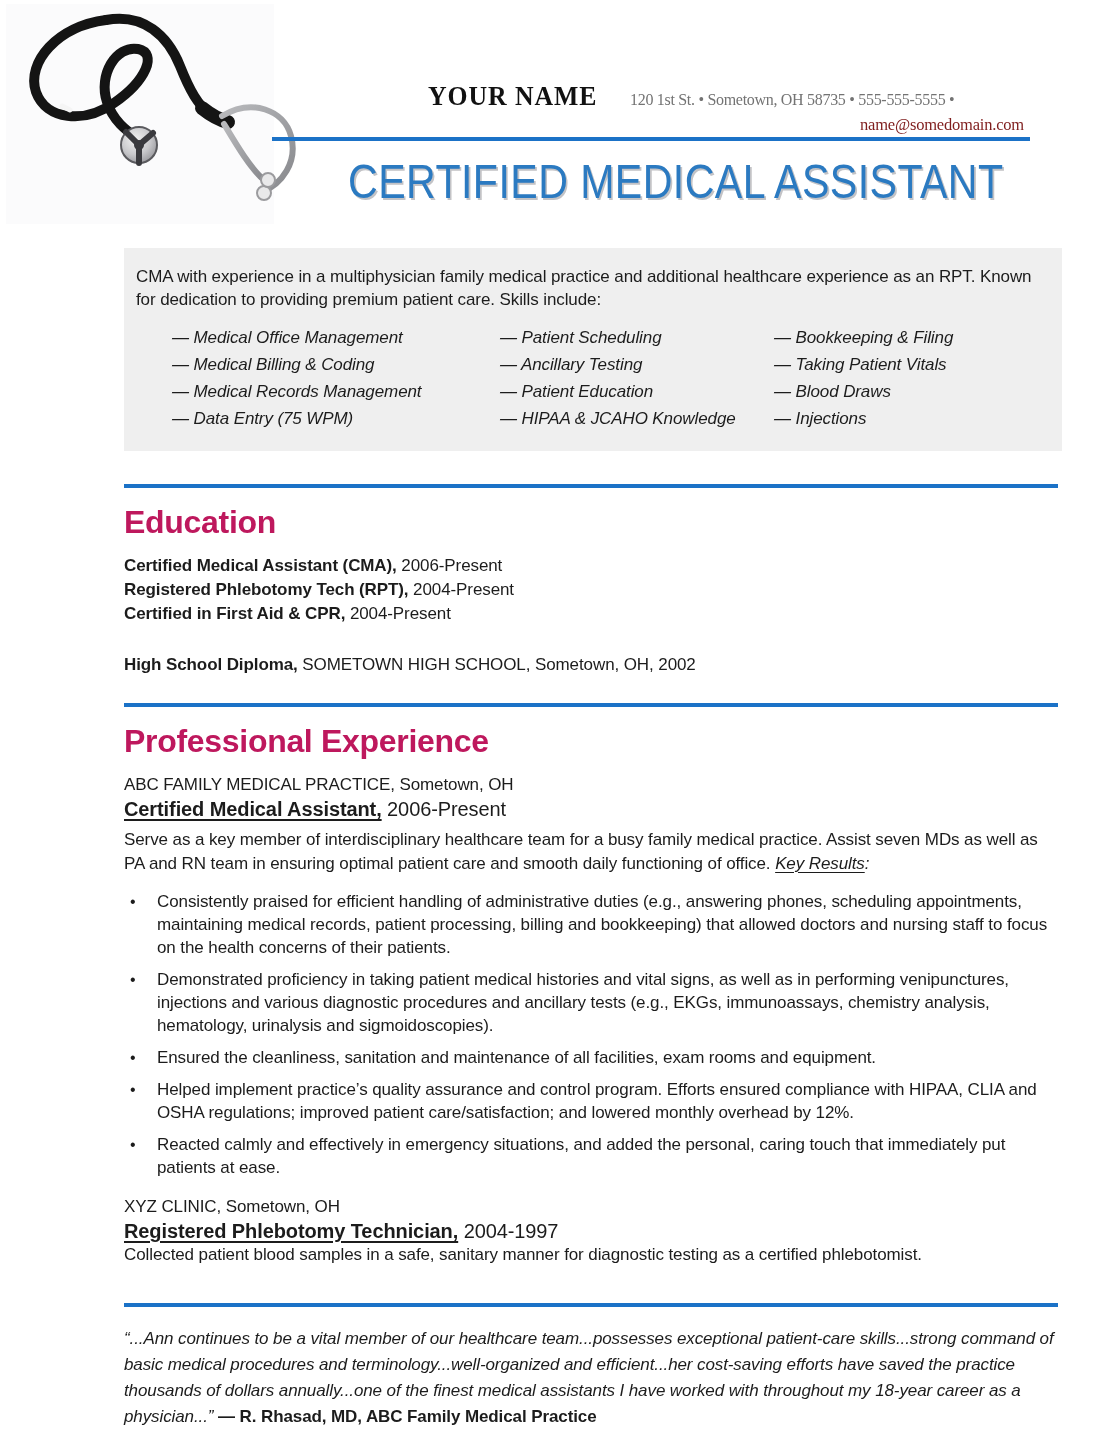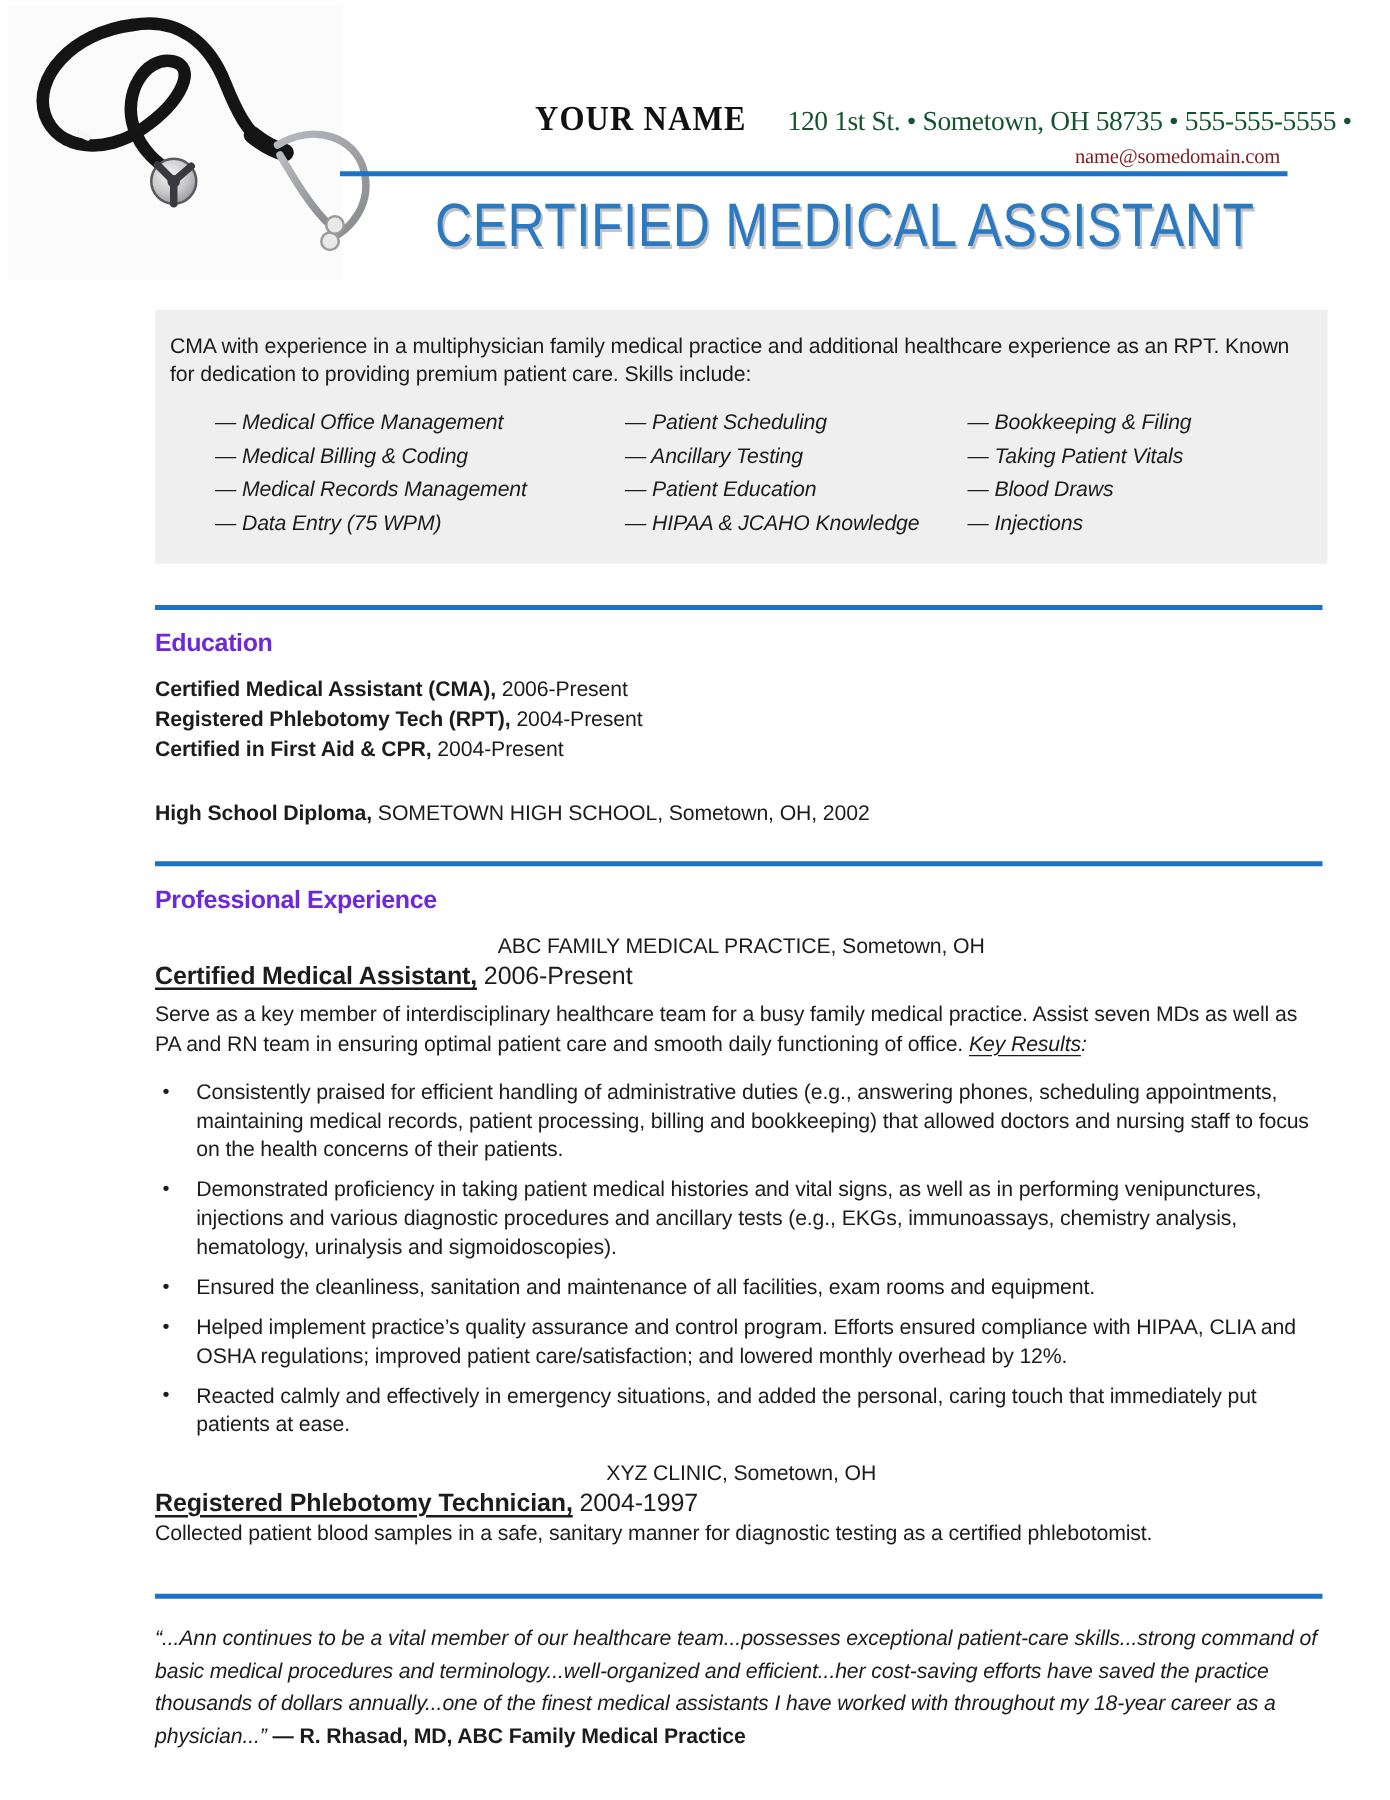--- a/index.html
+++ b/index.html
@@ -18,21 +18,21 @@
     position:absolute; left:6px; top:4px; width:302px; height:220px;
   }
   .header-block {
     position:absolute; left:428px; top:80px; width:596px;font-family:Liberation Serif, serif;
   }
   .header-row { display:flex; align-items:baseline; gap:18px; white-space:nowrap; }
   .person-name {
     font-size:28px; font-weight:bold; letter-spacing:1px; color:#111;
     transform:scaleX(0.92); transform-origin:left bottom;
   }
-  .contact-line { font-size:22px; letter-spacing:-0.3px; color:#14532d; }
+  .contact-line { font-size:16px; letter-spacing:-0.3px; color:#737373; }
   .email-line { text-align:right; font-size:16.5px; letter-spacing:-0.2px; margin-top:3px; color:#7f1d1d; }
   .rule-top {
     position:absolute; left:272px; top:137px; width:758px; height:4px;
     background:#1b72c7;
   }
   .doc-title {
     position:absolute; left:348px; top:153px;
     font-size:49px; font-weight:400; letter-spacing:0.5px;
     color:#2b7ac1; white-space:nowrap;
     transform:scaleX(0.84); transform-origin:left top;
@@ -53,29 +53,29 @@
     font-style:italic; font-size:17px; line-height:25px;gap:12px;
   }
   .skill-col { display:flex; flex-direction:column; row-gap:2px; }
 
   .section-divider { height:4px; background:#1b72c7; width:934px; }
   .div-1 { margin-top:33px; }
   .div-2 { margin-top:26px; }
   .div-3 { margin-top:36px; }
 
   h2.section-heading {
-    margin-top:16px; font-size:20px; font-weight:bold; color:#6d28d9;
+    margin-top:16px; font-size:32px; font-weight:bold; color:#be185d;
     letter-spacing:-0.3px;
   }
 
   .edu-list { margin-top:13px; font-size:17px; line-height:24px; letter-spacing:-0.1px; }
   .edu-item b { font-weight:bold; }
   .diploma-line { margin-top:27px; font-size:17px; line-height:24px; letter-spacing:-0.1px; }
 
-  .employer-line { margin-top:13px; font-size:17px; line-height:24px; letter-spacing:-0.1px;text-align:center; }
+  .employer-line { margin-top:13px; font-size:17px; line-height:24px; letter-spacing:-0.1px; }
   .job-title-line { font-size:20px; line-height:24px; letter-spacing:-0.1px; }
   .job-title {
     font-weight:bold; text-decoration:underline; text-underline-offset:3px;
   }
   .job-intro { margin-top:7px; font-size:17px; line-height:24px; letter-spacing:-0.1px; }
   .key-results { font-style:italic; text-decoration:underline; text-underline-offset:3px; }
   .key-results-colon { font-style:italic; }
 
   ul.bullet-list { list-style:none; margin-top:14px; }
   ul.bullet-list li {

